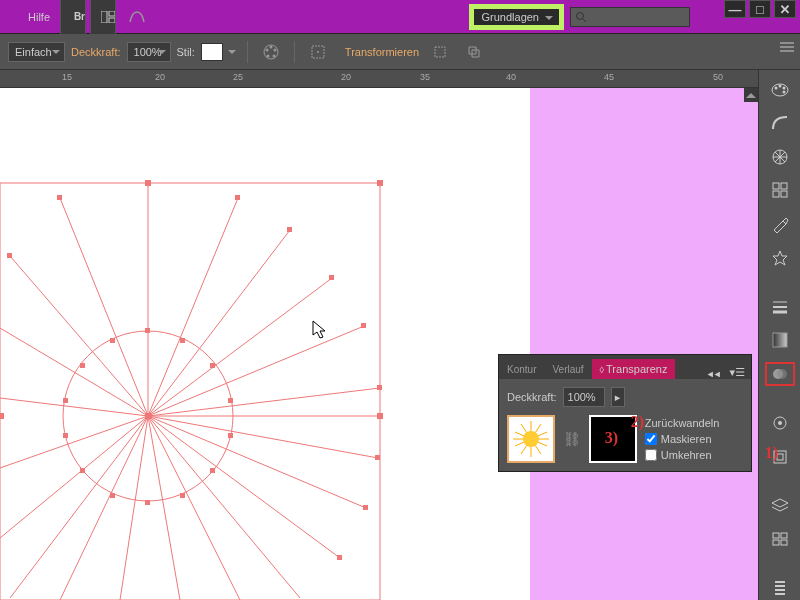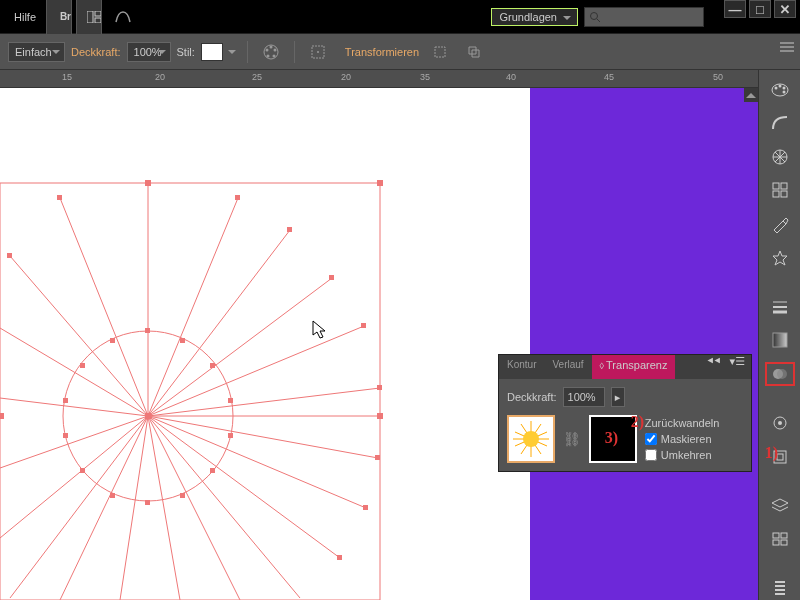--- a/index.html
+++ b/index.html
@@ -1,47 +1,47 @@
 <!DOCTYPE html>
 <html><head>
 <meta charset="utf-8">
 <style>
 *{margin:0;padding:0;box-sizing:border-box;font-family:Tahoma,Arial,sans-serif;font-size:11px;color:#ccc}
 body{background:#4a4a4a;width:800px;height:600px;overflow:hidden;position:relative}
-.menubar{height:34px;background:#000000;display:flex;align-items:center;padding:0 6px;border-bottom:1px solid #222}
+.menubar{height:34px;background:#a21caf;display:flex;align-items:center;padding:0 20px;border-bottom:1px solid #222}
 .menubar .menu-item{padding:4px 8px;cursor:default}
 .menubar .icon-btn{width:26px;height:42px;display:flex;align-items:center;justify-content:flex-end;margin:0 2px;background:#3a3a3a;border:1px solid #555}
 .menubar .spacer{flex:1}
-.menubar .ws{padding:2px 20px 2px 8px;background:#2a2a2a;border:1px solid #bef264;margin:0 6px;position:relative}
+.menubar .ws{padding:2px 20px 2px 8px;background:#2a2a2a;border:5px solid #bef264;margin:0 6px;position:relative}
 .menubar .ws:after{content:"";position:absolute;right:6px;top:7px;border:4px solid transparent;border-top-color:#999}
 .menubar .search{width:120px;height:20px;background:#5a5a5a;border:1px solid #333;display:flex;align-items:center;padding:0 4px}
 .menubar .search svg{width:12px;height:12px}
 .win-controls{position:absolute;right:4px;top:0;display:flex;gap:3px}
 .win-controls div{width:22px;height:18px;background:#2a2a2a;border:1px solid #555;display:flex;align-items:center;justify-content:center;font-weight:bold;font-size:13px}
 .control-bar{height:36px;background:#535353;display:flex;align-items:center;padding:0 6px;border-bottom:1px solid #333;position:relative}
 .control-bar .dd{background:#3a3a3a;border:1px solid #666;padding:2px 16px 2px 6px;margin:0 2px;position:relative;height:20px;display:flex;align-items:center}
 .control-bar .dd:after{content:"";position:absolute;right:4px;top:7px;border:4px solid transparent;border-top-color:#999}
 .control-bar .lbl{margin:0 4px;color:#ccc}
 .control-bar .lbl.hl{color:#e8a967}
 .control-bar .swatch{width:22px;height:18px;background:#fff;border:1px solid #333;margin:0 2px;position:relative}
 .control-bar .swatch:after{content:"";position:absolute;right:-14px;top:6px;border:4px solid transparent;border-top-color:#999}
 .control-bar .tool-icon{width:26px;height:26px;display:flex;align-items:center;justify-content:center;margin:0 4px;border:1px solid transparent}
 .control-bar .menu-icon{position:absolute;right:6px;top:8px}
-.artboard{position:absolute;left:0;top:70px;width:758px;height:530px;background:#6d28d9}
+.artboard{position:absolute;left:0;top:70px;width:758px;height:530px;background:#f0abfc}
 .ruler-h{position:absolute;left:0;top:0;width:758px;height:18px;background:#4e4e4e;border-bottom:1px solid #333}
 .ruler-h .tick{position:absolute;top:2px;font-size:9px;color:#aaa}
 .canvas{position:absolute;left:0;top:18px;width:530px;height:512px;background:#fff}
 .scroll-up{position:absolute;right:0;top:18px;width:14px;height:14px;background:#3a3a3a;display:flex;align-items:center;justify-content:center}
 .scroll-up:before{content:"";border:5px solid transparent;border-bottom-color:#999;margin-top:-4px}
 .cursor{position:absolute;left:312px;top:250px;pointer-events:none}
 .right-tools{position:absolute;right:0;top:70px;width:42px;height:530px;background:#535353;border-left:1px solid #333;display:flex;flex-direction:column;align-items:center;padding-top:8px;gap:10px}
 .right-tools .tbtn{width:30px;height:26px;display:flex;align-items:center;justify-content:center;position:relative}
 .right-tools .tbtn.hl{border:2px solid #d33}
 .panel{position:absolute;right:48px;top:354px;width:254px;background:#535353;border:1px solid #222}
-.panel-tabs{display:flex;background:#3e3e3e;height:24px;}
+.panel-tabs{display:flex;background:#3e3e3e;height:24px;align-items:flex-end}
 .panel-tabs .tab{padding:4px 8px;color:#999;font-size:10px}
 .panel-tabs .tab.active{background:#be185d;color:#e0e0e0}
 .panel-tabs .chev{margin-left:auto;padding:0 4px;font-size:9px;letter-spacing:-2px}
 .panel-tabs .pmenu{padding:0 6px}
 .panel-body{padding:8px;background:#535353}
 .panel-row{display:flex;align-items:center;gap:6px;margin-bottom:8px}
 .panel-row .dd{background:#3a3a3a;border:1px solid #666;padding:2px 18px 2px 6px;position:relative;height:20px;display:flex;align-items:center;flex:1}
 .panel-row .dd:after{content:"";position:absolute;right:4px;top:7px;border:4px solid transparent;border-top-color:#999}
 .panel-row .num{width:42px;background:#3a3a3a;border:1px solid #666;padding:2px 4px;height:20px;display:flex;align-items:center}
 .panel-row .step{width:14px;height:20px;background:#3a3a3a;border:1px solid #666;display:flex;align-items:center;justify-content:center}
@@ -139,21 +139,21 @@
         <line x1="0" y1="5" x2="14" y2="5" stroke="#ccc"></line>
         <line x1="0" y1="9" x2="14" y2="9" stroke="#ccc"></line>
       </svg>
   </div>
 </div>
 
 <div class="artboard">
   <div class="ruler-h">
     <span class="tick" style="left:62px">15</span>
     <span class="tick" style="left:155px">20</span>
-    <span class="tick" style="left:252px">25</span>
+    <span class="tick" style="left:233px">25</span>
     <span class="tick" style="left:341px">20</span>
     <span class="tick" style="left:420px">35</span>
     <span class="tick" style="left:506px">40</span>
     <span class="tick" style="left:604px">45</span>
     <span class="tick" style="left:713px">50</span>
   </div>
   <div class="scroll-up"></div>
   <div class="canvas">
     <svg width="530" height="512" viewBox="0 0 530 512">
       <g stroke="#e77" stroke-width="1" fill="none">

